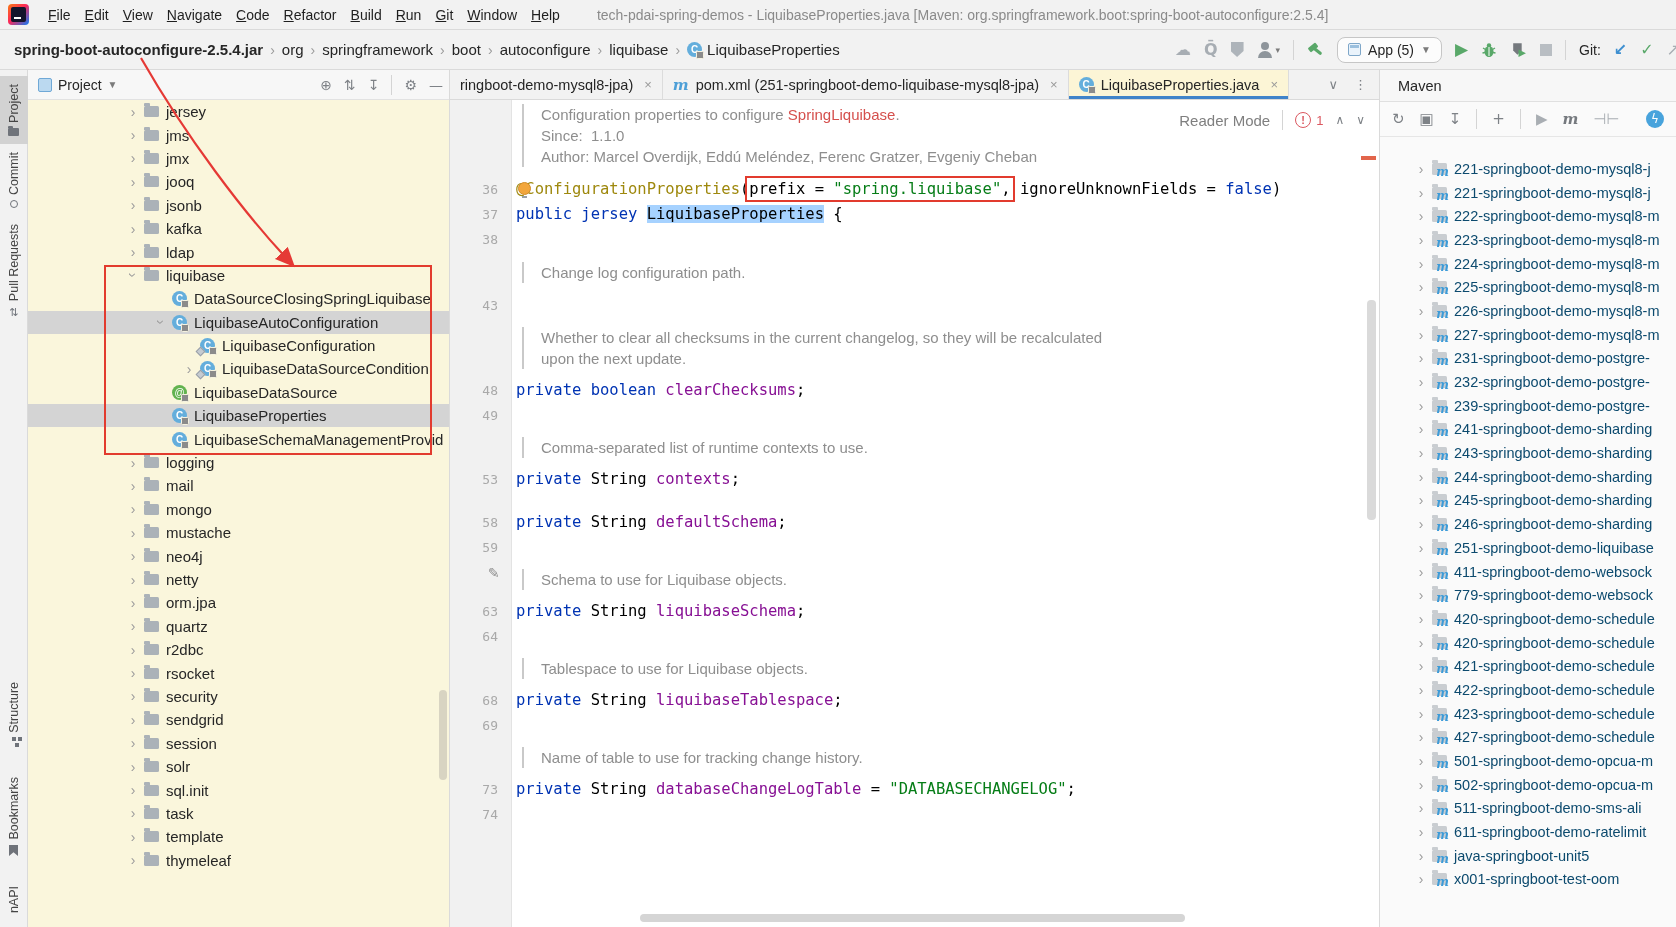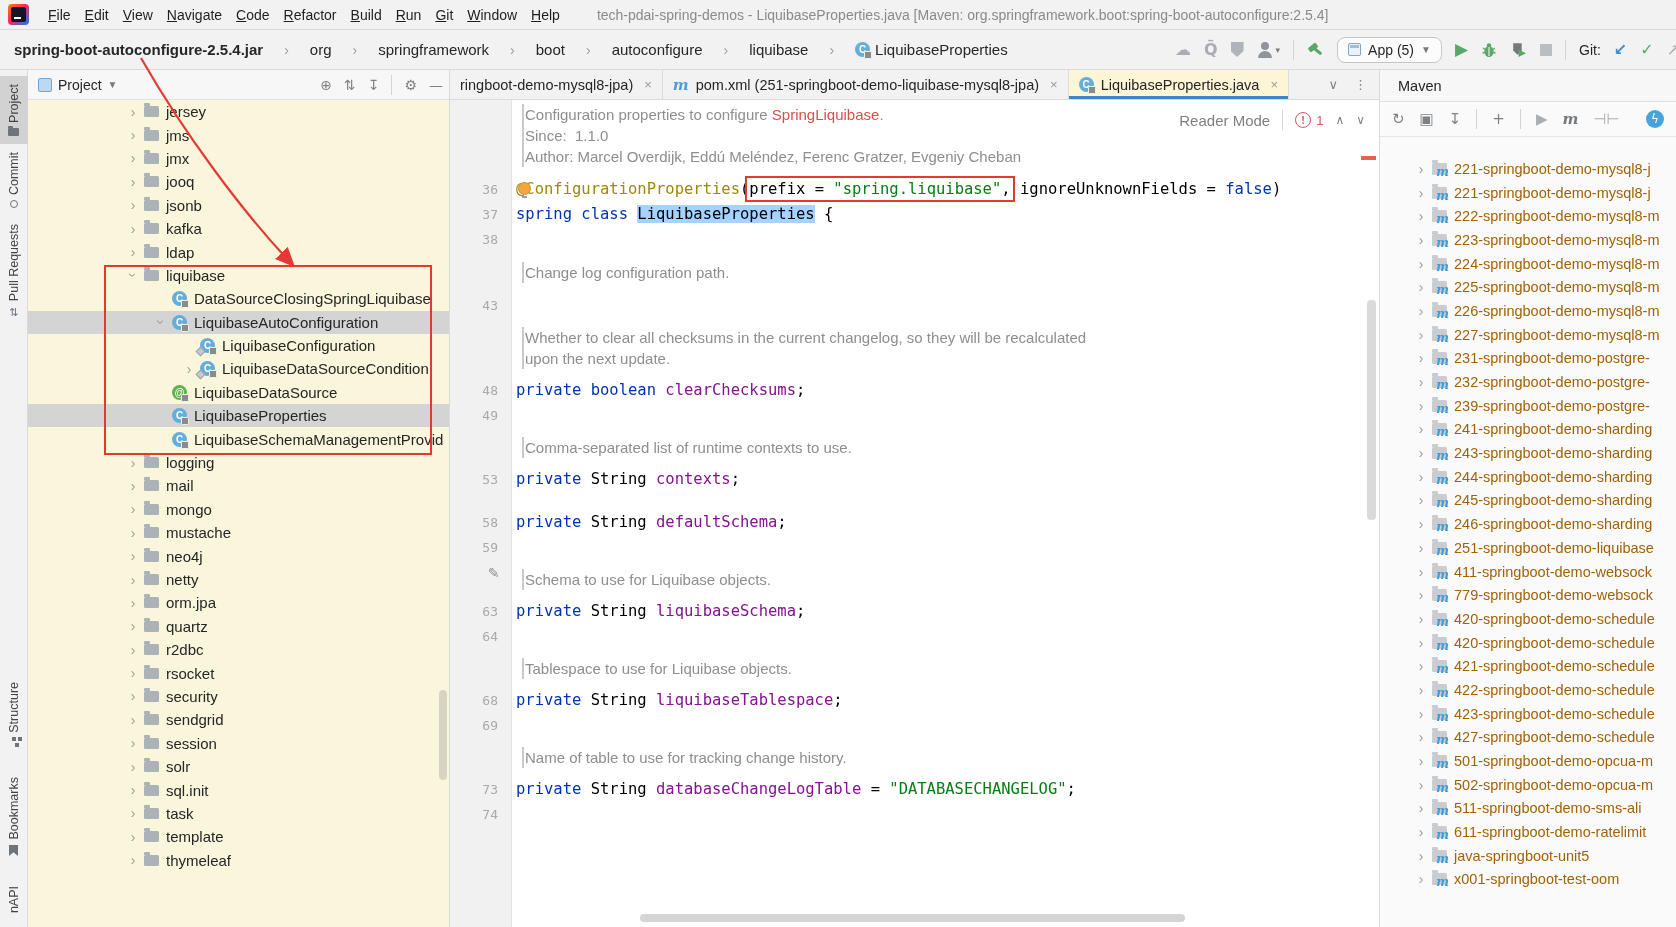--- a/index.html
+++ b/index.html
@@ -15,21 +15,21 @@
   .logo::after{ content:""; position:absolute; inset:3px; background:#14142B; border-radius:2px; }
   .logo::before{ content:""; position:absolute; left:6px; bottom:6px; width:7px; height:2px;
                  background:#fff; z-index:2; }
   .menu-item{ display:inline-block; padding:3px 7px; font-size:14px; color:#1f1f1f; cursor:default; }
   .menu-item::first-letter{ text-decoration:underline; }
   .wintitle{ margin-left:26px; font-size:14px; color:#8A8A8A; white-space:nowrap; }
 
   
   .navbar{ height:40px; display:flex; align-items:center; padding:0 10px 0 14px;
            border-bottom:1px solid #DADADA; }
-  #crumbs{ display:flex; align-items:center; gap:21px; white-space:nowrap; }
+  #crumbs{ display:flex; align-items:center; gap:7px; white-space:nowrap; }
   .crumb{ font-size:15px; color:#262626; }
   .crumb.first{ font-weight:bold; }
   .crumb-sep{ color:#9B9B9B; font-size:14px; }
   .nav-right{ margin-left:auto; display:flex; align-items:center; gap:13px; }
   .gicon{ color:#A7ADB3; font-size:16px; font-family:"DejaVu Sans",sans-serif; }
   .vdiv{ width:1px; height:20px; background:#D4D4D4; }
   .user-ico{ position:relative; width:16px; height:15px; }
   .user-ico::before{ content:""; position:absolute; left:4px; top:0; width:8px; height:8px;
                      border-radius:50%; background:#8E959B; }
   .user-ico::after{ content:""; position:absolute; left:1px; top:9px; width:14px; height:7px;
@@ -117,21 +117,21 @@
   .editor-body{ flex:1; position:relative; background:#fff; overflow:hidden; }
   .gutter-bg{ position:absolute; left:0; top:0; bottom:0; width:62px; background:#F1F1F1;
               border-right:1px solid #E3E3E3; }
   #rows{ position:absolute; inset:0; padding-top:4px; font-family:"DejaVu Sans Mono",monospace; }
   .row{ position:relative; }
   .coderow{ height:25px; line-height:25px; font-size:15.5px; }
   .num{ position:absolute; left:0; width:48px; text-align:right; color:#A9A9A9;
         font-size:13px; line-height:inherit; }
   .code-content{ margin-left:66px; white-space:pre; }
   .docrow{ height:21px; line-height:21px; }
-  .doc-line{ margin-left:72px; border-left:2px solid #C9C9C9; padding-left:1px;
+  .doc-line{ margin-left:72px; border-left:2px solid #C9C9C9; padding-left:17px;
              font-family:"Liberation Sans",sans-serif; font-size:15px; color:#8E8E8E; white-space:pre; }
   .gap{ width:100%; }
   .kw{ color:#0033B3; } .str{ color:#067D17; } .fld{ color:#871094; }
   .ann{ color:#9E880D; } .pln{ color:#000; }
   .hl{ background:#A6D2FF; color:#000; }
   .docref{ color:#D5504D; }
   .frame{ outline:2px solid #E23B2E; outline-offset:2px; }
   .bulb{ position:absolute; left:68px; top:5px; width:13px; height:13px; border-radius:50%;
          background:#F2A63C; border:1px solid #D28C28; z-index:3; }
   .bulb::after{ content:""; position:absolute; left:3px; bottom:-4px; width:5px; height:2px; background:#9AA0A6; }
@@ -166,21 +166,21 @@
          display:flex; align-items:center; justify-content:center; font-size:12px;
          font-family:"DejaVu Sans",sans-serif; margin-left:auto; }
   #mvnlist{ flex:1; padding-top:20px; overflow:hidden; }
   .mrow{ display:flex; align-items:center; height:23.7px; padding-left:30px; white-space:nowrap; }
   .mrow .chev{ width:22px; }
   .mvn-ico{ width:15px; height:12px; background:#C9CDD1; border-radius:1.5px; position:relative; flex:none;}
   .mvn-ico::before{ content:""; position:absolute; top:-3px; left:0; width:6px; height:3px;
                     background:#C9CDD1; border-radius:1px 1px 0 0; }
   .mvn-ico::after{ content:"m"; position:absolute; right:-2px; bottom:-4px; color:#3C9BD8;
                    font:italic bold 12px "DejaVu Serif",serif; }
-  .mlabel{ font-size:14.5px; color:#a16207; margin-left:7px; }
+  .mlabel{ font-size:14.5px; color:#0c4a6e; margin-left:7px; }
 
   
   .anno-rect{ position:absolute; border:2px solid #E23B2E; z-index:40; pointer-events:none; }
   #arrow-svg{ position:absolute; left:0; top:0; z-index:41; pointer-events:none; }
 </style>
 </head>
 <body>
 
 <div id="app">
 
@@ -563,21 +563,21 @@
               <div class="doc-line"><span class="doc">Author: Marcel Overdijk, Eddú Meléndez, Ferenc Gratzer, Evgeniy Cheban</span></div>
             </div>
             <div class="gap" style="height: 10px;"></div>
             <div class="row coderow">
               <span class="num">36</span>
               <span class="bulb"></span>
               <div class="code-content"><span class="ann">@ConfigurationProperties</span><span class="pln">(</span><span class="frame"><span class="pln">prefix = </span><span class="str">"spring.liquibase"</span><span class="pln">,</span></span><span class="pln"> ignoreUnknownFields = </span><span class="kw">false</span><span class="pln">)</span></div>
             </div>
             <div class="row coderow">
               <span class="num">37</span>
-              <div class="code-content"><span class="kw">spring class </span><span class="hl">LiquibaseProperties</span><span class="pln"> {</span></div>
+              <div class="code-content"><span class="kw">public jersey </span><span class="hl">LiquibaseProperties</span><span class="pln"> {</span></div>
             </div>
             <div class="row coderow">
               <span class="num">38</span>
               <div class="code-content"></div>
             </div>
             <div class="gap" style="height: 10px;"></div>
             <div class="row docrow">
               <div class="doc-line"><span class="doc">Change log configuration path.</span></div>
             </div>
             <div class="gap" style="height: 10px;"></div>

